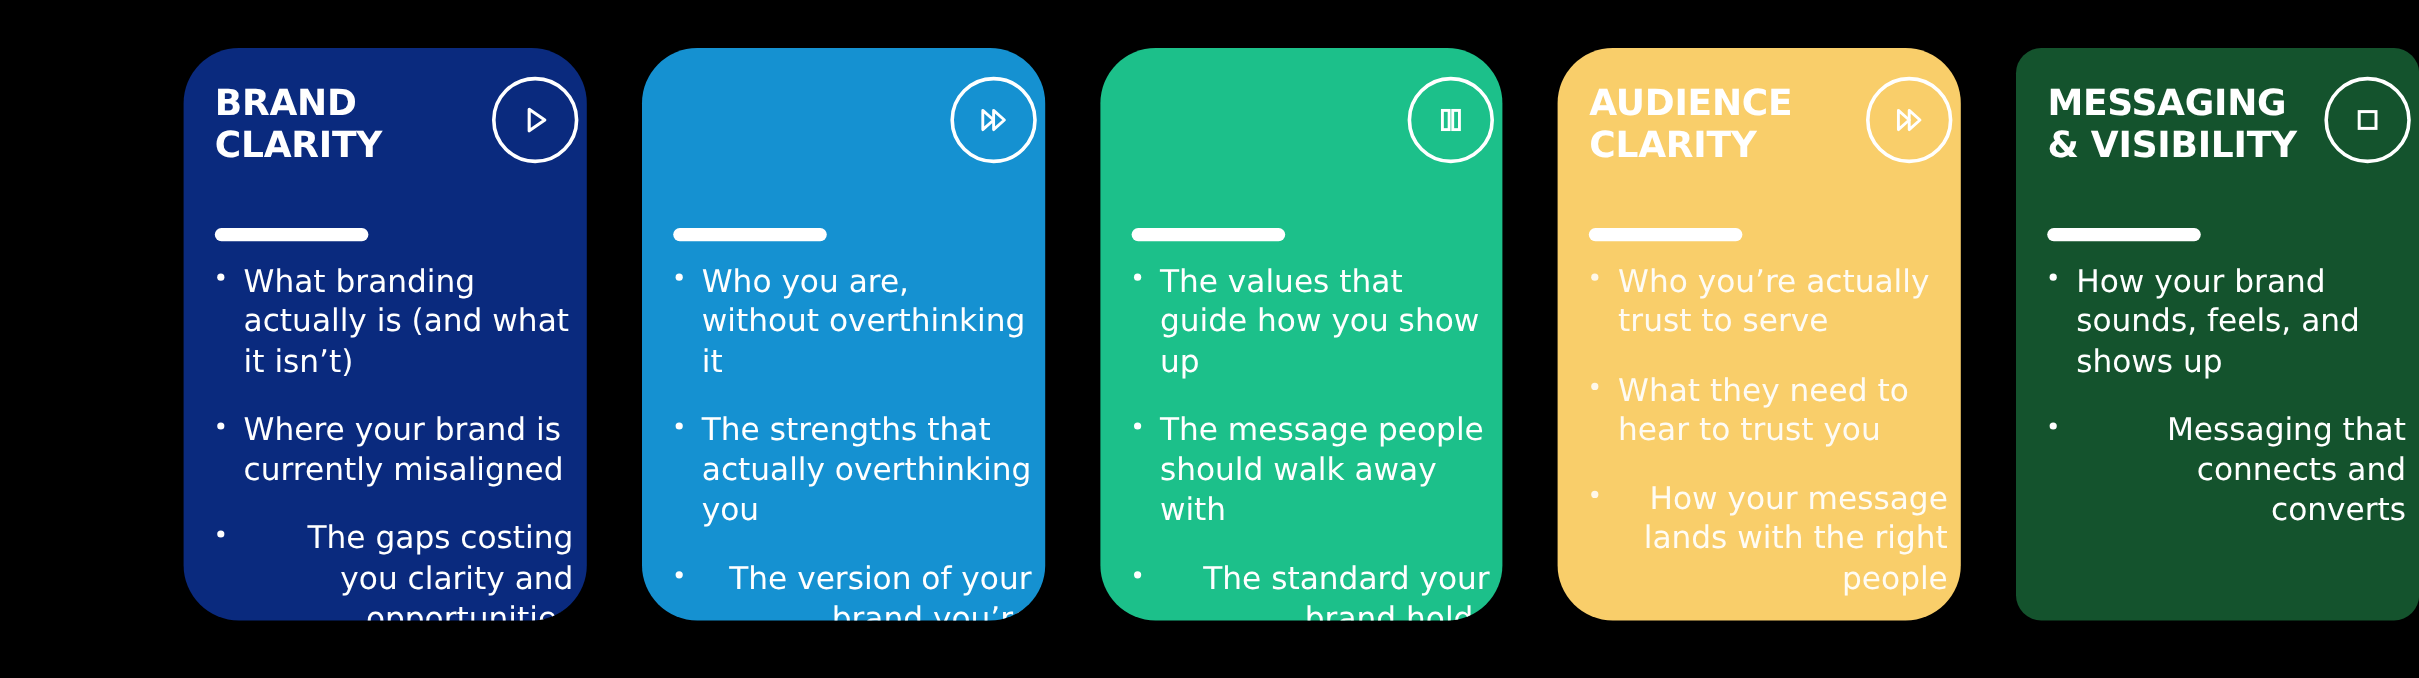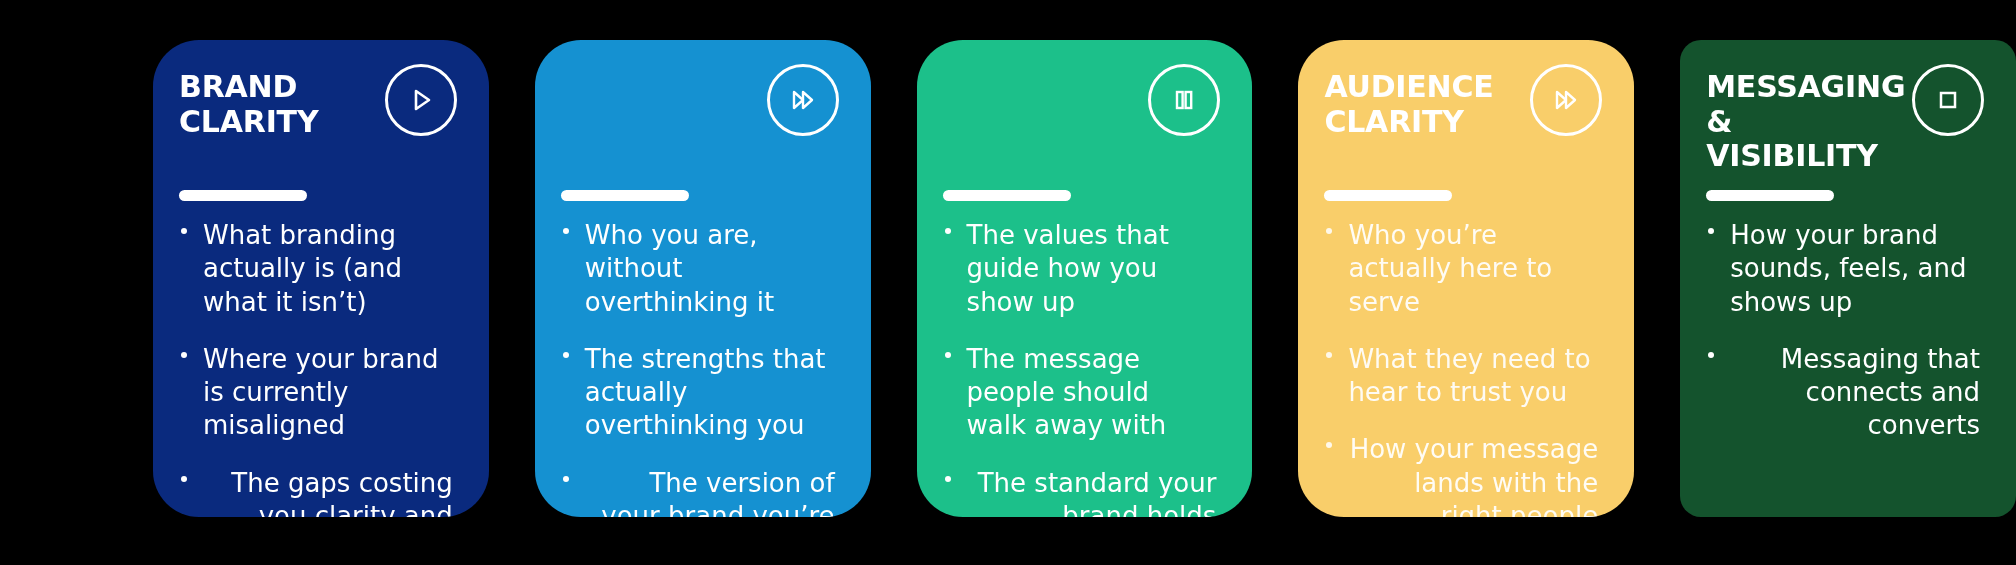--- a/index.html
+++ b/index.html
@@ -25,21 +25,21 @@
     padding-top: 40px;
     box-sizing: border-box;
     gap: 46px;
   }
   .card {
     position: relative;
     width: 352px;
     height: 477px;
     border-radius: 46px;
     box-sizing: border-box;
-    padding: 30px 36px 0 26px;
+    padding: 30px 11px 0 26px;
     overflow: hidden;
   }
   .card-head {
     position: relative;
     min-height: 104px;
   }
   .card-title {
     font-family: "DejaVu Sans", sans-serif;
     font-weight: bold;
     font-size: 30px;
@@ -164,21 +164,21 @@
 CLARITY</h2>
       <span class="icon-badge">
         <svg width="30" height="30" viewBox="0 0 30 30" aria-hidden="true">
           <path d="M6 7 L15 15 L6 23 Z" fill="none" stroke="#ffffff" stroke-width="2.4" stroke-linejoin="round"></path>
           <path d="M15 7 L24 15 L15 23 Z" fill="none" stroke="#ffffff" stroke-width="2.4" stroke-linejoin="round"></path>
         </svg>
       </span>
     </div>
     <div class="rule"></div>
     <ul class="bullets">
-      <li><span class="dot"></span><span>Who you’re actually here to serve</span></li>
+      <li><span class="dot"></span><span>Who you’re actually trust to serve</span></li>
       <li><span class="dot"></span><span>What they need to hear to trust you</span></li>
       <li><span class="dot"></span><span>How your message lands with the right people</span></li>
     </ul>
   </div>
 
   <div class="card" style="background: #14532d; border-radius: 21px;">
     <div class="card-head">
       <h2 class="card-title">MESSAGING
 &amp; VISIBILITY</h2>
       <span class="icon-badge">

